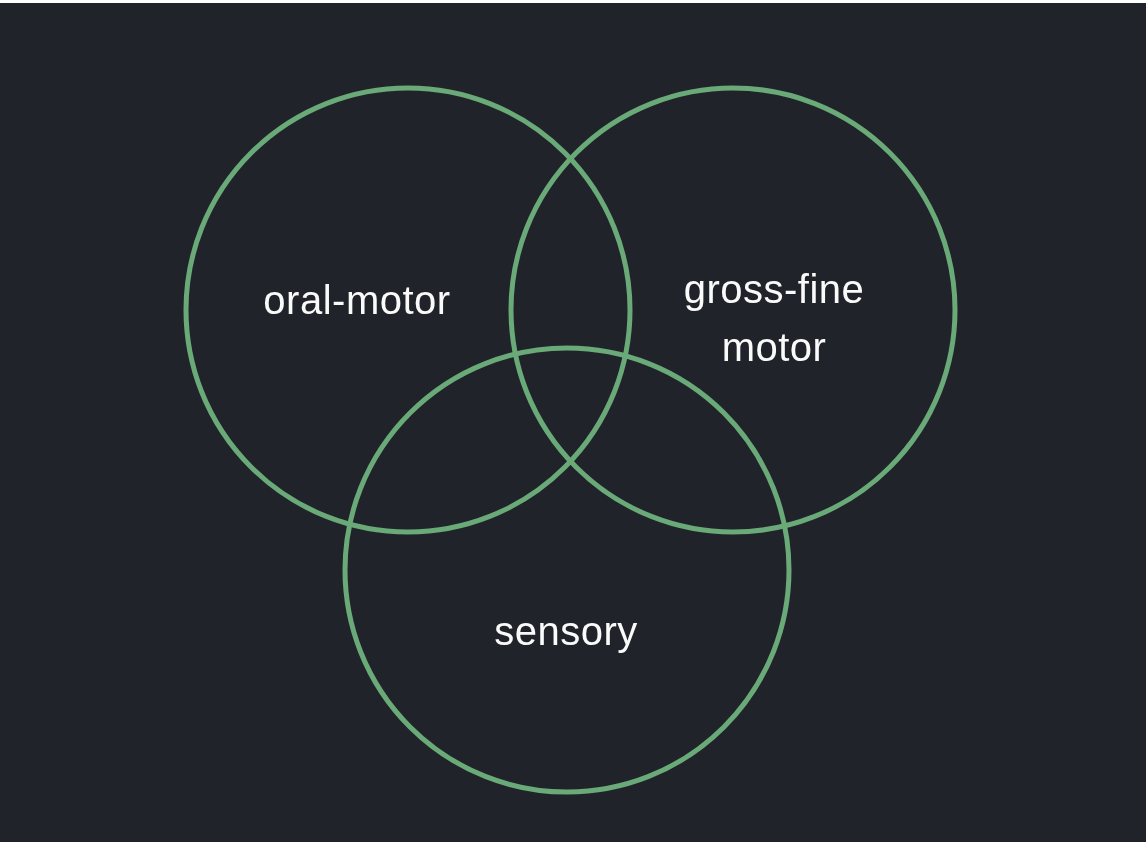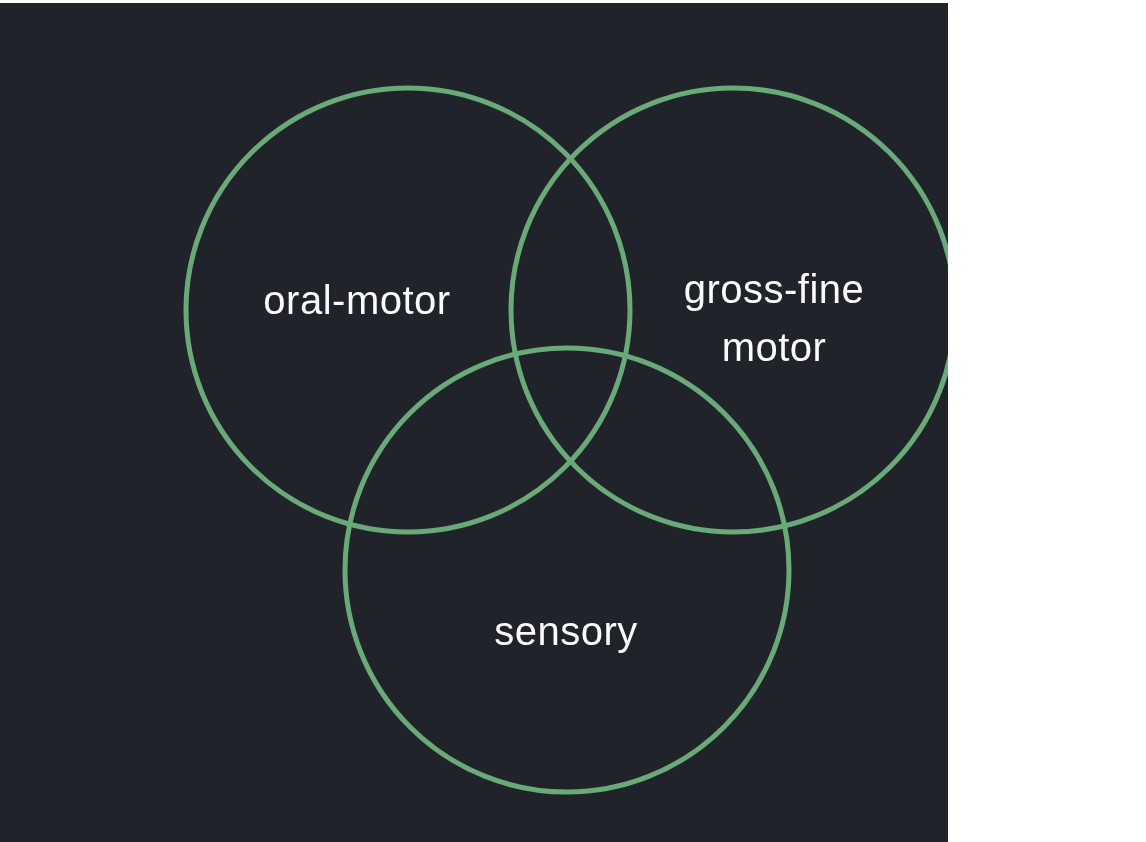--- a/index.html
+++ b/index.html
@@ -11,21 +11,21 @@
   html, body {
     margin: 0;
     padding: 0;
   }
   body {
     font-family: "Liberation Sans", sans-serif;
     background: #ffffff;
   }
   .screen {
     position: relative;
-    width: 948px;
+    width: 1146px;
     height: 842px;
     background: var(--background);
     overflow: hidden;
   }
   .top-strip {
     position: absolute;
     top: 0;
     left: 0;
     width: 100%;
     height: 3px;

